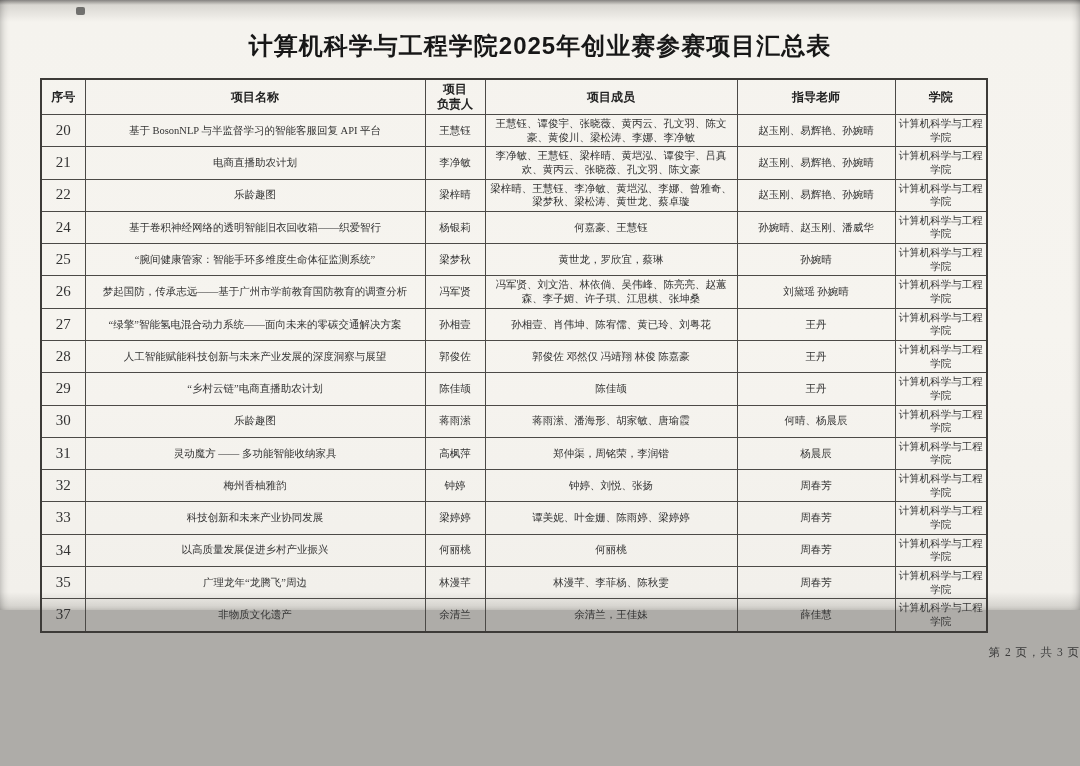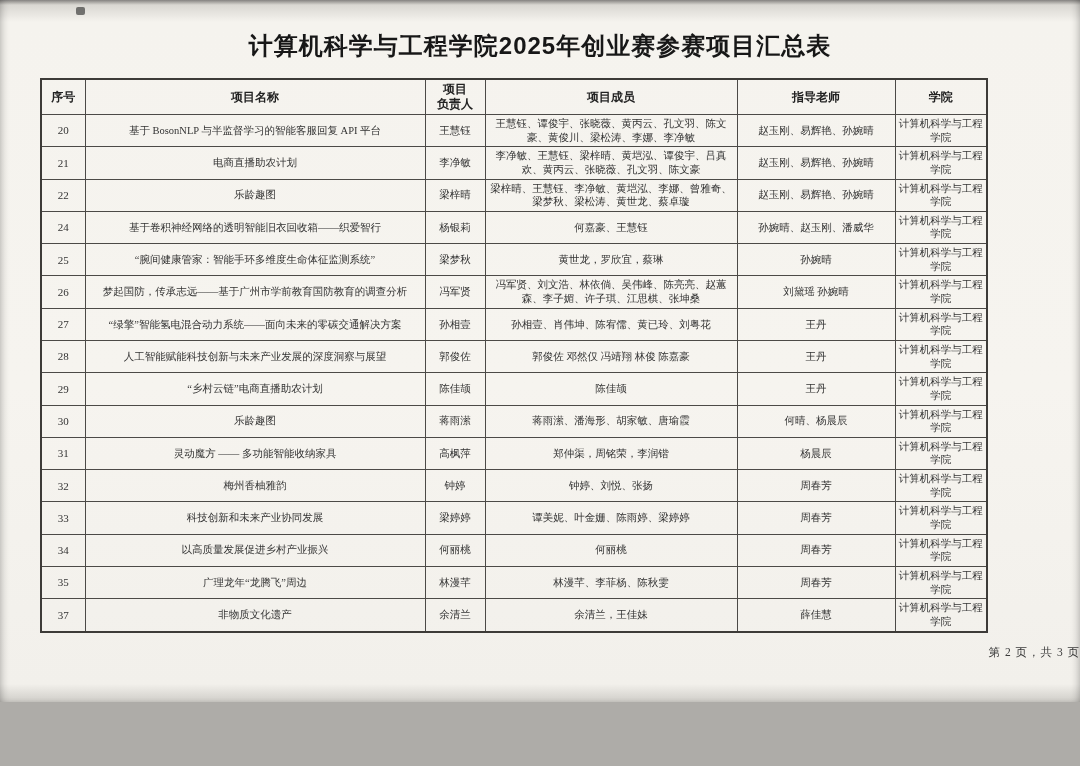--- a/index.html
+++ b/index.html
@@ -2,21 +2,21 @@
 <html><head>
 <meta charset="utf-8">
 <style>
   html,body{margin:0;padding:0;}
   body{
     width:1080px;height:766px;overflow:hidden;
     background:#aeaca8;
     font-family:"Liberation Serif","DejaVu Serif",serif;
   }
   .photo{
-    position:relative;width:1080px;height:702px;
+    position:relative;width:1080px;height:610px;
     background:linear-gradient(180deg,#8e8c89 0px,#d9d7d2 5px,#f5f3ee 22px,#f6f4ef 55%,#f2f0eb calc(100% - 18px),#cfcdc8 100%);
     box-shadow:inset 6px 0 10px -6px rgba(0,0,0,.35), inset -6px 0 10px -6px rgba(0,0,0,.35);
   }
   .artifact{
     position:absolute;left:76px;top:7px;width:9px;height:8px;
     background:#4a4a48;opacity:.75;border-radius:2px;
   }
   .title{
     padding-top:30px;margin:0 auto 16px auto;
     text-align:center;
@@ -39,21 +39,21 @@
     font-size:10.5px;line-height:1.3;color:#333;
     padding:2px 3px;text-align:center;vertical-align:middle;
     word-break:break-all;
   }
   col.c-no{width:44px;}
   col.c-name{width:340px;}
   col.c-leader{width:60px;}
   col.c-members{width:252px;}
   col.c-advisors{width:158px;}
   col.c-college{width:92px;}
-  td.cell-no{font-size:11px;}
+  td.cell-no{font-size:15px;}
   .footer{
     text-align:right;margin-top:12px;
     font-size:11.5px;color:#3a3a3a;letter-spacing:1px;
   }
 </style>
 </head>
 <body>
 
 <div class="photo">
   <div class="artifact"></div>

